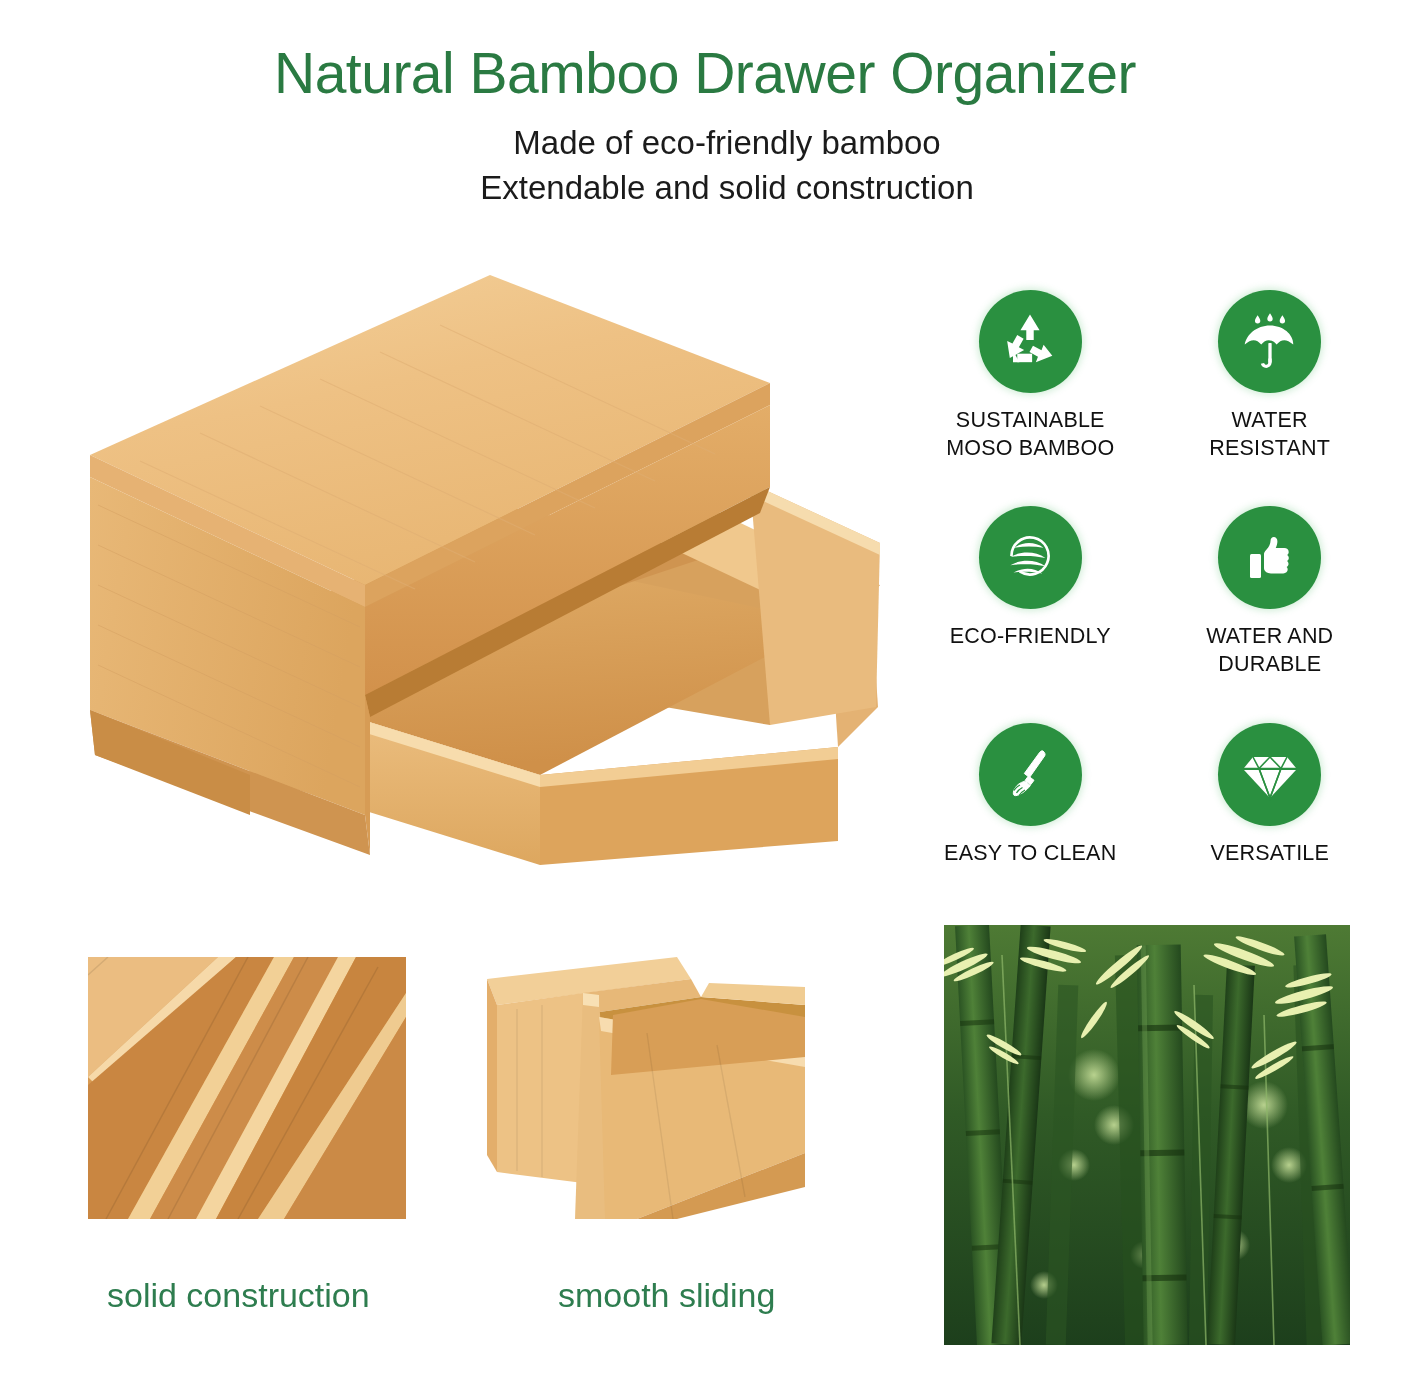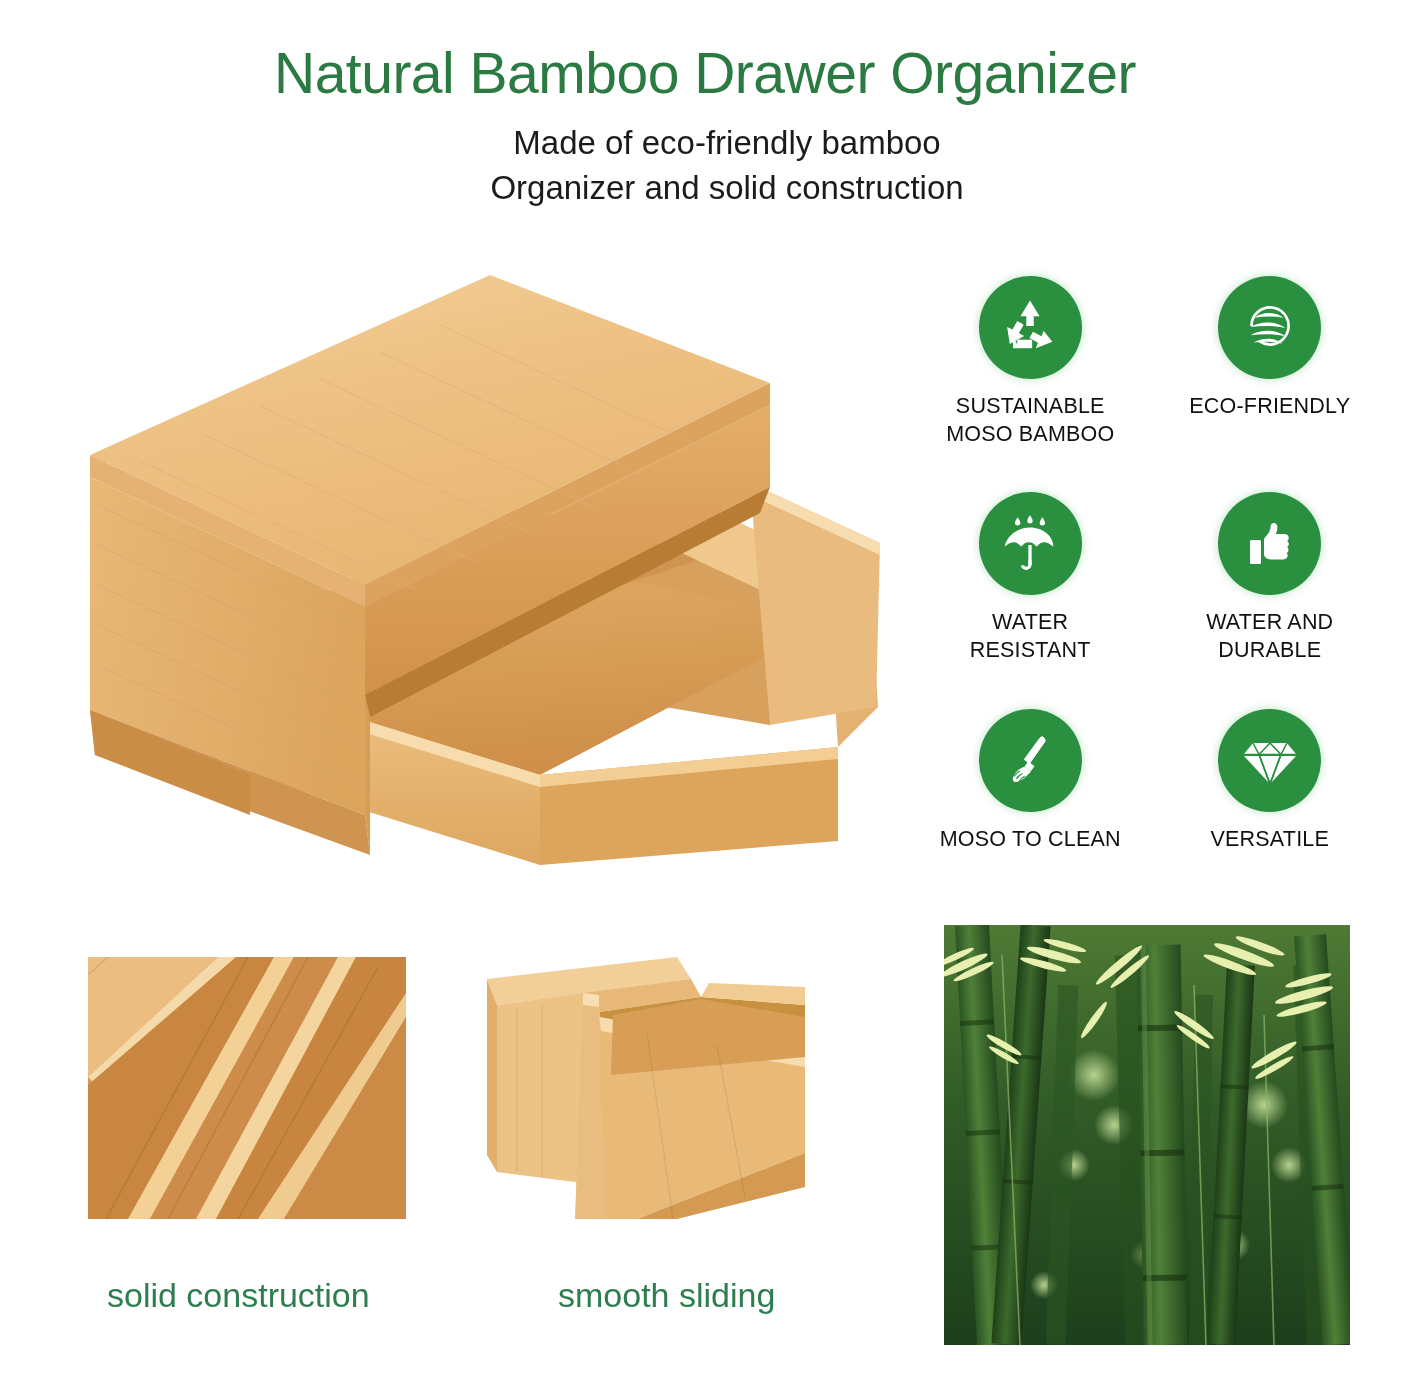--- a/index.html
+++ b/index.html
@@ -26,21 +26,21 @@
   .subtitle div{white-space:nowrap;}
 
   
   .product-photo{
     position:absolute;left:70px;top:255px;width:820px;height:660px;
   }
   .prod-svg{display:block;width:100%;height:100%;}
 
   
   .features{
-    position:absolute;left:930px;top:276px;width:440px;height:610px;
+    position:absolute;left:930px;top:290px;width:440px;height:610px;
     display:grid;grid-template-columns:1fr 1fr;grid-template-rows:repeat(3,1fr);
     column-gap:10px;row-gap:0px;gap:39px;
   }
   .feature{display:flex;flex-direction:column;align-items:center;}
   .badge{
     width:103px;height:103px;border-radius:50%;
     display:flex;align-items:center;justify-content:center;
     box-shadow:0 0 7px 2px rgba(110,200,130,0.30);
   }
   .badge svg{display:block;}
@@ -73,21 +73,21 @@
 </style>
 </head>
 <body style="background: rgb(255, 255, 255);">
 
 <div class="page">
 
   <div class="header">
     <div class="title" style="color: rgb(42, 122, 66);">Natural Bamboo Drawer Organizer</div>
     <div class="subtitle" style="color: rgb(27, 27, 27);">
       <div>Made of eco-friendly bamboo</div>
-      <div>Organizer and solid construction</div>
+      <div>Extendable and solid construction</div>
     </div>
   </div>
 
   <div class="product-photo">
     <svg class="prod-svg" viewBox="0 0 820 660" preserveAspectRatio="xMidYMid meet">
       <defs>
         <linearGradient id="lidTop" x1="0" y1="0" x2="0.45" y2="1">
           <stop offset="0%" stop-color="#f3d09a"></stop>
           <stop offset="45%" stop-color="#eec184"></stop>
           <stop offset="100%" stop-color="#e8b673"></stop>
@@ -199,39 +199,20 @@
             <path d="M13 47 L10.5 31 L15.5 33.5 L20 25.5 L26 29 L21.5 37 L26.5 39.5 Z"></path>
             <path d="M53 45 L37.5 51 L39.5 45.8 L31.5 41.5 L34.8 35.5 L42.8 39.8 L44.8 34.5 Z"></path>
             <path d="M20 43 L34 43 L34 51 L20 51 Z"></path>
             <path d="M16 40 L22 51 L16 51 Z"></path>
           </g>
         </svg>
       </div>
       <div class="feature-label">
         <span>SUSTAINABLE</span><br>
         <span>MOSO BAMBOO</span>
-      </div>
-    </div>
-
-    <div class="feature">
-      <div class="badge" style="background:#2a9040;">
-        <svg width="66" height="66" viewBox="0 0 64 64">
-          <g fill="none" stroke="#ffffff" stroke-width="2.6">
-            <path d="M14 30 a18 18 0 1 1 8 15"></path>
-          </g>
-          <g fill="#ffffff">
-            <path d="M17 22 c8-6 20-6 28 0 c-9-1.5-19-1.5-28 0 Z"></path>
-            <path d="M13 31 c10-6 24-6 34 1 c-11-2.5-23-2.5-34-1 Z"></path>
-            <path d="M13 39 c10-6 24-6 34 1 c-11-2.5-23-2.5-34-1 Z"></path>
-            <path d="M16 46 c9-5 20-5 28 1 c-10-2-19-2-28-1 Z"></path>
-          </g>
-        </svg>
-      </div>
-      <div class="feature-label">
-        <span>ECO-FRIENDLY</span>
       </div>
     </div>
 
     <div class="feature">
       <div class="badge" style="background:#2a9040;">
         <svg width="66" height="66" viewBox="0 0 64 64">
           <g fill="#ffffff">
             <path d="M20 6 c1.6 2.6 2.6 4.2 2.6 5.4 a2.6 2.6 0 0 1-5.2 0 c0-1.2 1-2.8 2.6-5.4 Z"></path>
             <path d="M32 4 c1.6 2.6 2.6 4.2 2.6 5.4 a2.6 2.6 0 0 1-5.2 0 c0-1.2 1-2.8 2.6-5.4 Z"></path>
             <path d="M44 6 c1.6 2.6 2.6 4.2 2.6 5.4 a2.6 2.6 0 0 1-5.2 0 c0-1.2 1-2.8 2.6-5.4 Z"></path>
@@ -242,20 +223,39 @@
         </svg>
       </div>
       <div class="feature-label">
         <span>WATER</span><br>
         <span>RESISTANT</span>
       </div>
     </div>
 
     <div class="feature">
       <div class="badge" style="background:#2a9040;">
+        <svg width="66" height="66" viewBox="0 0 64 64">
+          <g fill="none" stroke="#ffffff" stroke-width="2.6">
+            <path d="M14 30 a18 18 0 1 1 8 15"></path>
+          </g>
+          <g fill="#ffffff">
+            <path d="M17 22 c8-6 20-6 28 0 c-9-1.5-19-1.5-28 0 Z"></path>
+            <path d="M13 31 c10-6 24-6 34 1 c-11-2.5-23-2.5-34-1 Z"></path>
+            <path d="M13 39 c10-6 24-6 34 1 c-11-2.5-23-2.5-34-1 Z"></path>
+            <path d="M16 46 c9-5 20-5 28 1 c-10-2-19-2-28-1 Z"></path>
+          </g>
+        </svg>
+      </div>
+      <div class="feature-label">
+        <span>ECO-FRIENDLY</span>
+      </div>
+    </div>
+
+    <div class="feature">
+      <div class="badge" style="background:#2a9040;">
         <svg width="64" height="64" viewBox="0 0 64 64">
           <g fill="#ffffff">
             <rect x="12" y="28" width="11" height="24" rx="1.5"></rect>
             <path d="M26 28 c0-2 1.5-3.2 3-5 c2-2.4 3.4-5.2 3.6-8.6 c0.1-2 1.4-3.4 3.2-3.4 c2 0 3.6 1.7 3.6 4.2 c0 2.4-0.7 4.6-1.7 6.8 h8.6 c2.5 0 4.4 1.7 4.4 3.9 c0 1.3-0.6 2.4-1.6 3.1 c1 0.6 1.7 1.7 1.7 3 c0 1.4-0.7 2.5-1.8 3.1 c0.9 0.6 1.5 1.6 1.5 2.9 c0 1.4-0.8 2.5-1.9 3.1 c0.7 0.6 1.1 1.5 1.1 2.5 c0 2.2-1.9 3.9-4.4 3.9 H33 c-4 0-7-2.2-7-5.4 Z"></path>
           </g>
         </svg>
       </div>
       <div class="feature-label">
         <span>WATER AND</span><br>
         <span>DURABLE</span>
@@ -271,21 +271,21 @@
             <path d="M26.8 39.2 l5.6 4.3 c-2 2.6-5 5.5-8.3 7.6 c-3.4 2.2-6.6 3.1-8 2.2 c-1.3-0.9-1-3.6 0.6-6.6 c1.8-3.4 5.2-6.2 10.1-7.5 Z"></path>
           </g>
           <g stroke="#2a9040" stroke-width="1.2" fill="none">
             <path d="M22 43 c-3 1.5-5 3.6-6 5.6"></path>
             <path d="M24.5 45.5 c-3 1.5-5 3.6-6 5.6"></path>
             <path d="M27 48 c-2.8 1.5-4.6 3.4-5.6 5.3"></path>
           </g>
         </svg>
       </div>
       <div class="feature-label">
-        <span>MOSO TO CLEAN</span>
+        <span>EASY TO CLEAN</span>
       </div>
     </div>
 
     <div class="feature">
       <div class="badge" style="background:#2a9040;">
         <svg width="64" height="64" viewBox="0 0 64 64">
           <g fill="#ffffff">
             <path d="M14 16 h36 l12 10 H2 Z" opacity="0"></path>
             <path d="M15 15 h34 l9 11 H6 Z"></path>
             <path d="M6 28 h52 L32 56 Z"></path>

